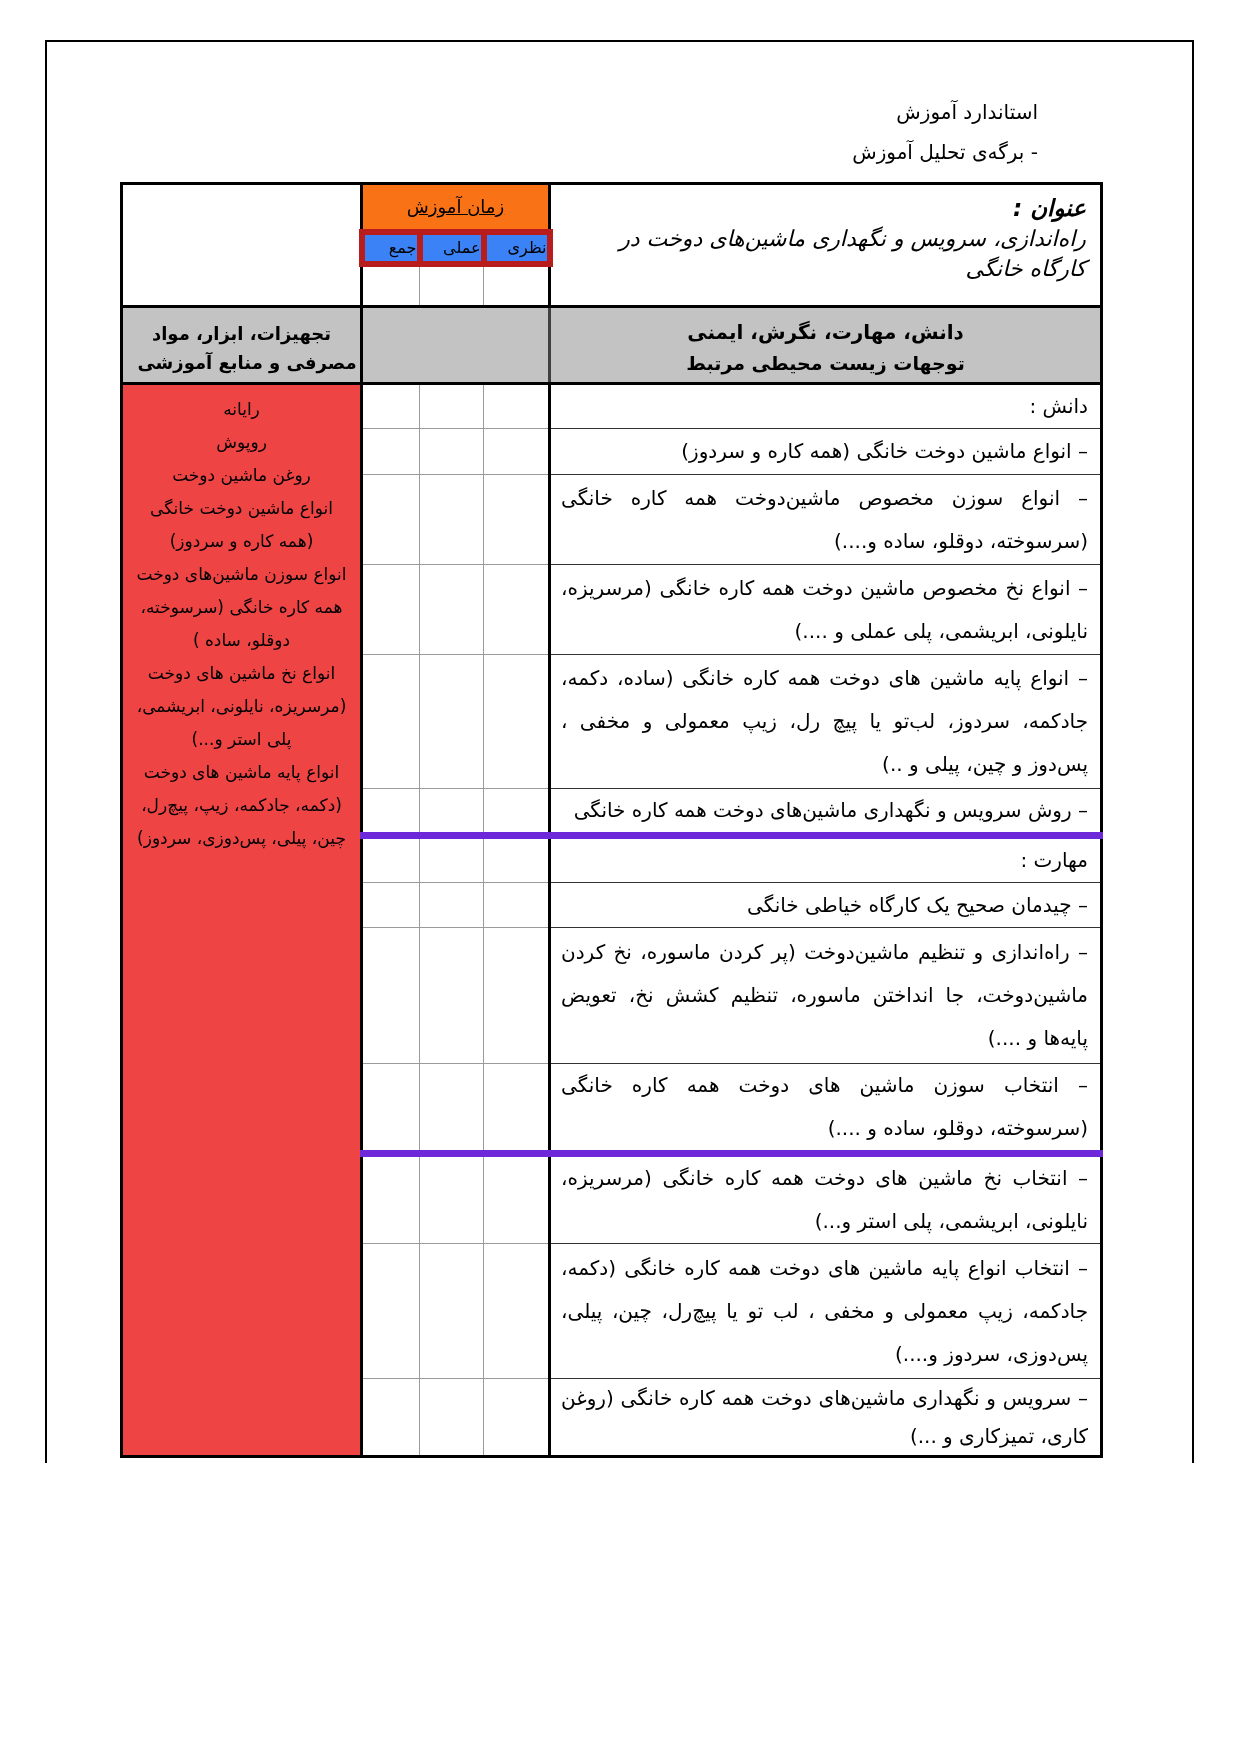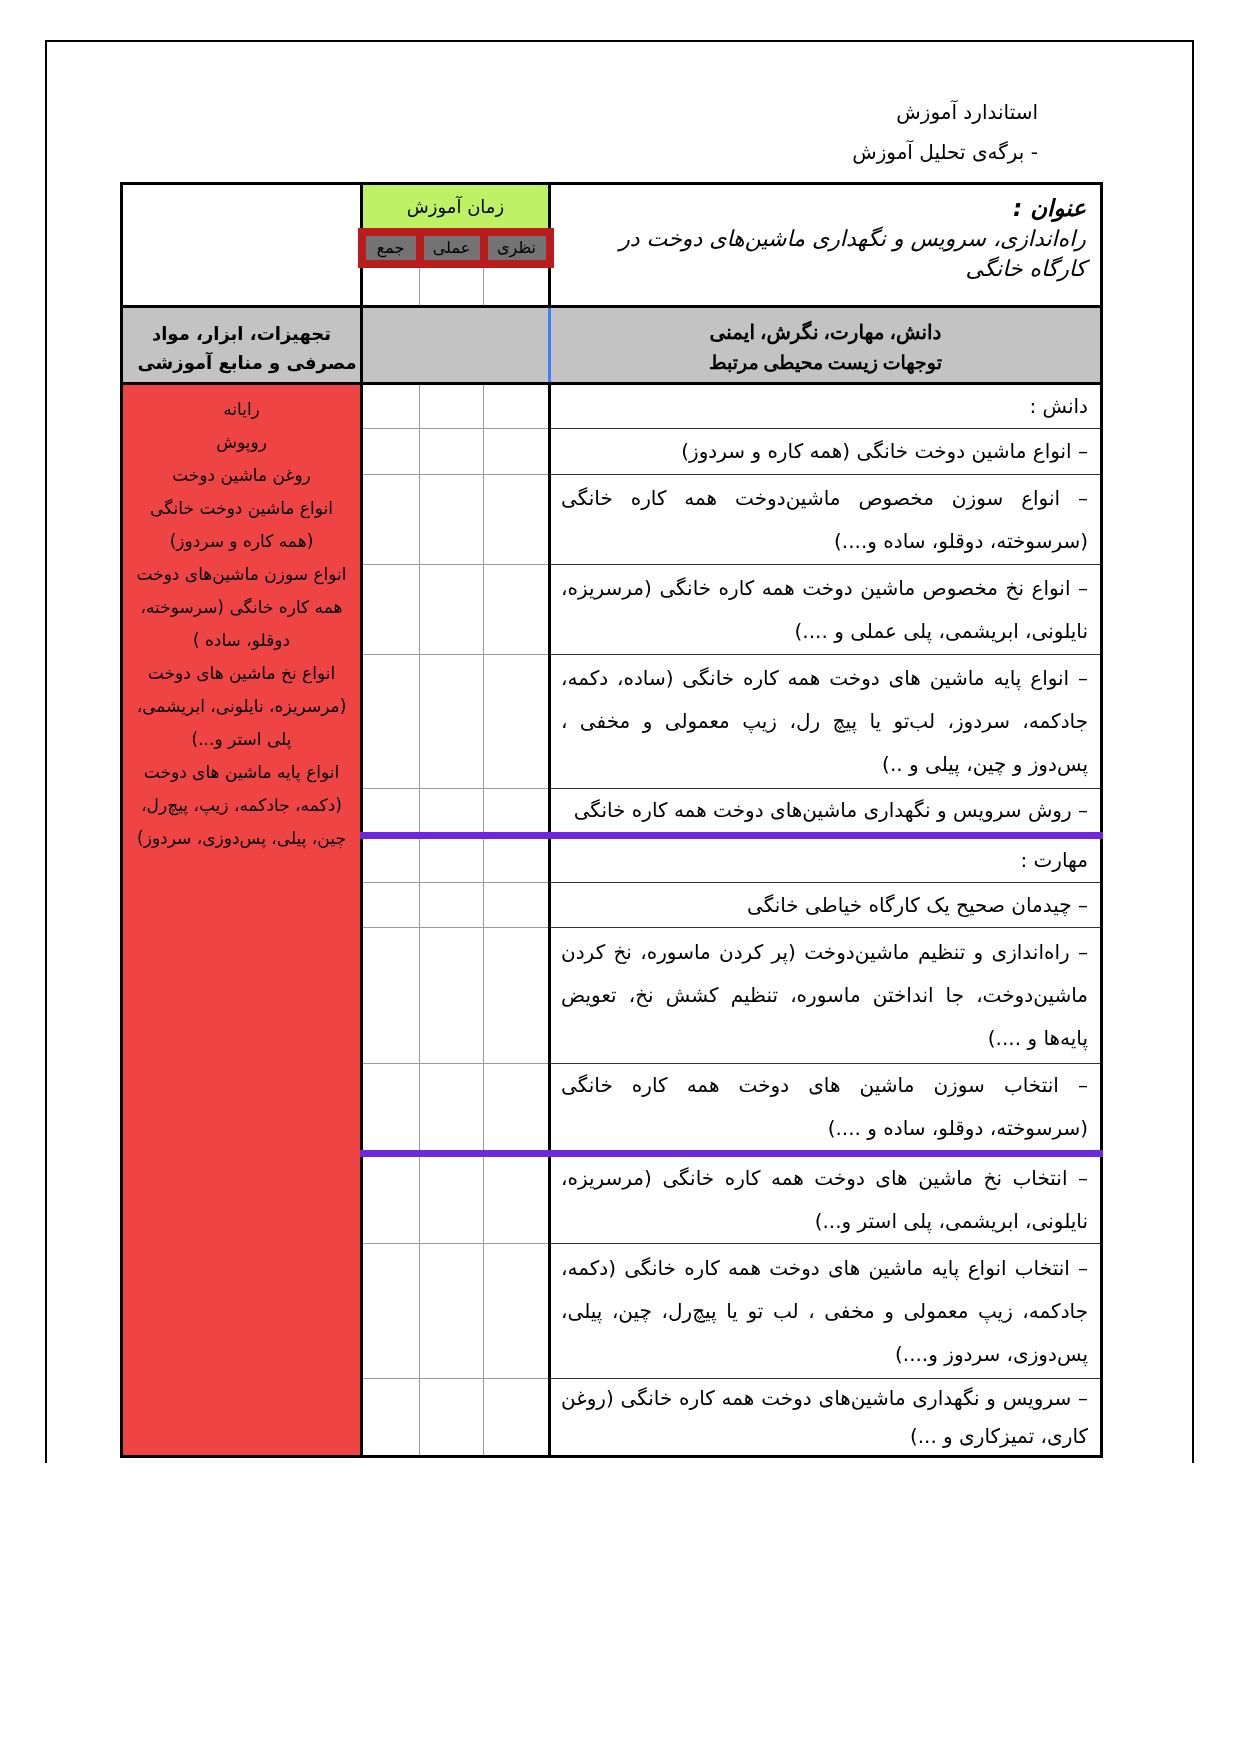--- a/index.html
+++ b/index.html
@@ -8,27 +8,27 @@
   .frame{position:absolute;left:45px;top:40px;width:1149px;height:1672px;border:2px solid #000;box-sizing:border-box;}
   .doc-header{position:absolute;top:92px;right:203px;direction:rtl;text-align:right;font-size:20px;line-height:40px;}
   .table-wrap{position:absolute;left:120px;top:182px;}
   table{border-collapse:collapse;table-layout:fixed;direction:rtl;border:3px solid #000;font-family:"DejaVu Sans",sans-serif;}
   td{padding:0;box-sizing:border-box;vertical-align:middle;}
   .gray{background:#c3c3c3;}
   
   .title-cell{border-left:3px solid #000;vertical-align:top;padding:8px 14px 0 8px;text-align:right;background:#fff;font-style:italic;}
   .title-label{font-weight:bold;font-size:23px;line-height:30px;}
   .title-text{font-size:22px;line-height:30px;margin-top:1px;}
-  .zaman-cell{background:#bef264;text-align:center;font-size:18px;border:2px solid #000;}
-  .time-head{background:#737373;text-align:center;font-size:16px;border:8px solid #b91c1c;}
+  .zaman-cell{background:#f97316;text-align:center;font-size:18px;border:2px solid #000;text-decoration:underline;}
+  .time-head{background:#3b82f6;font-size:16px;border:6px solid #b91c1c;}
   .time-cell{border:1px solid #9b9b9b;background:#fff;}
   .corner-cell{border-right:3px solid #000;background:#fff;}
   
   .band td{border-top:3px solid #000;border-bottom:3px solid #000;background:#c3c3c3;font-weight:bold;text-align:center;}
-  .band-main{border-left:3px solid #3b82f6;font-family:Liberation Serif, serif;}
+  .band-main{border-left:3px solid #404040;}
   .band-main .bl1{font-size:20px;line-height:32px;padding-top:4px;}
   .band-main .bl2{font-size:19px;line-height:30px;}
   .band-equip{border-right:3px solid #000;}
   .band-equip .bl1{font-size:18px;line-height:30px;padding-top:6px;}
   .band-equip .bl2{font-size:18px;line-height:28px;margin-left:11px;}
   
   .main-cell{border-left:3px solid #000;border-top:1px solid #333;border-bottom:1px solid #333;
              text-align:justify;text-align-last:right;padding:0 12px 0 10px;font-size:20px;line-height:43px;background:#fff;}
   .sec-top td{border-top:7px solid #6d28d9;}
   .tight{line-height:38px;}

